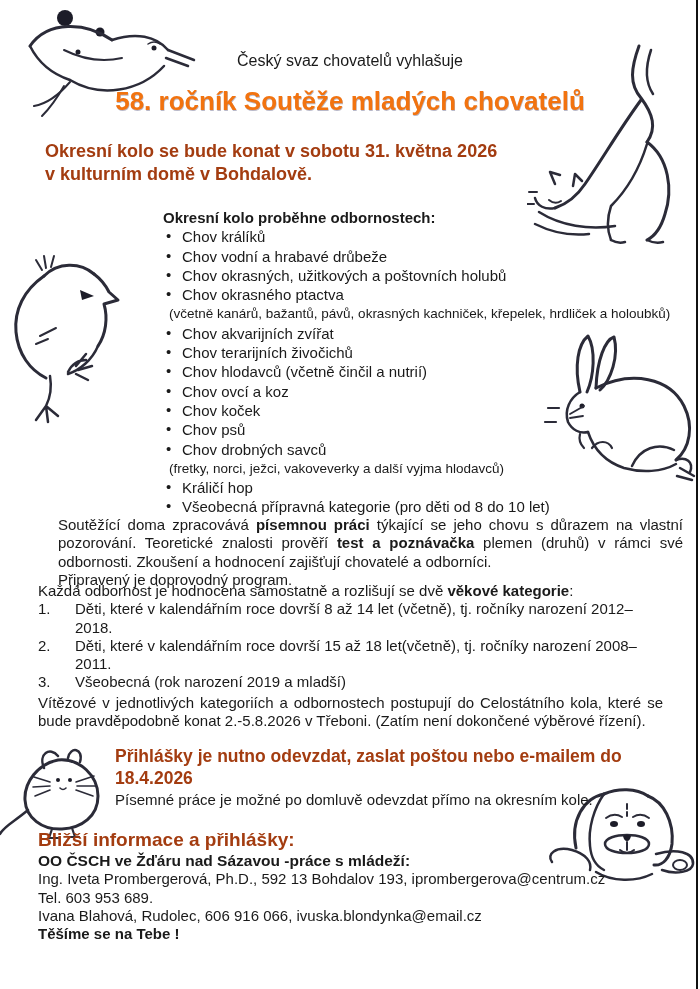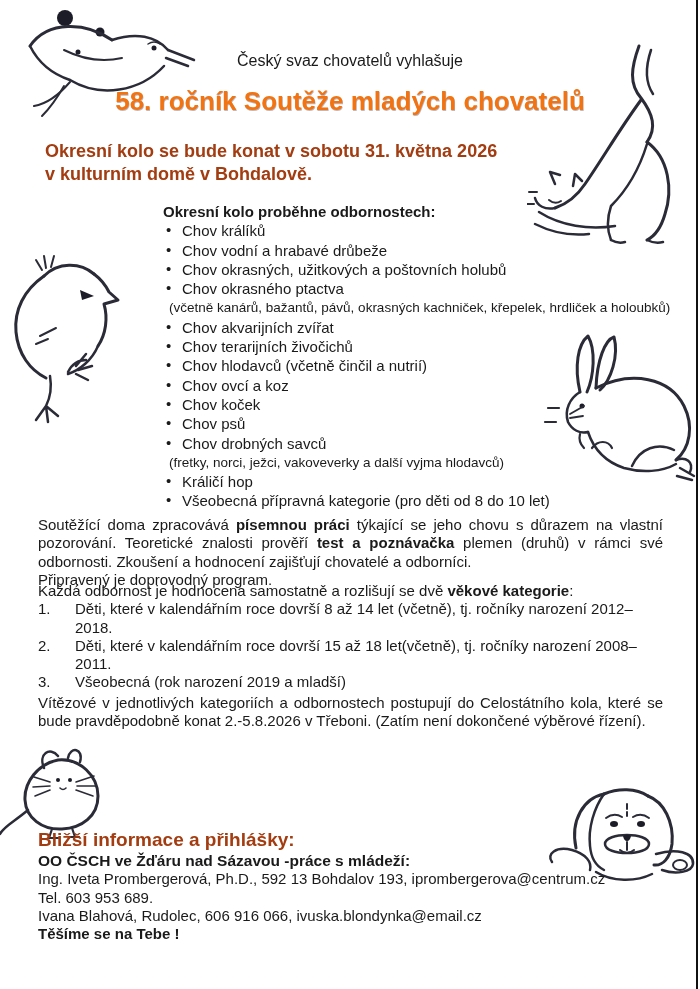--- a/index.html
+++ b/index.html
@@ -10,26 +10,26 @@
     font-family:Liberation Sans, sans-serif;
     color:#1a1a1a;
     overflow:hidden;
   }
   .edge-right{position:absolute;top:0;right:2px;width:2px;height:989px;background:#111;}
   .abs{position:absolute;}
   .announcer{top:52px;left:0;width:700px;text-align:center;font-size:16px;}
   .title{top:86px;left:0;width:700px;text-align:center;font-size:26px;font-weight:bold;color:#f2730f;text-shadow:0.5px 0.5px 0 #b9b9c9;}
   .event{top:140px;left:45px;width:560px;font-size:18px;font-weight:bold;color:#a33c10;line-height:23px;}
   .disc{top:202px;left:163px;width:512px;font-size:15px;line-height:19.3px;}
-  .disc .h{font-weight:bold;}
+  .disc .h{font-weight:bold;margin-top:6px;}
   .disc .bullet{position:relative;padding-left:19px;}
   .disc .bullet::before{content:"•";position:absolute;left:3px;top:-1px;font-size:15px;}
   .disc .note{font-size:13.5px;padding-left:6px;}
   .body-par{left:38px;width:625px;font-size:15px;line-height:18.3px;text-align:justify;}
-  .p1{top:516px;}
+  .p1{top:516px;margin-left:20px;}
   .cats{top:582px;left:38px;width:625px;font-size:15px;line-height:18.3px;}
   .cats .row{display:flex;}
   .cats .num{width:37px;flex:0 0 37px;}
   .cats .txt{flex:1;}
   .p3{top:694px;}
   .apply{top:745px;left:115px;width:520px;}
   .apply .h{font-size:17.5px;font-weight:bold;color:#a33c10;line-height:22px;}
   .apply .n{font-size:15px;margin-top:2px;color:#1a1a1a;}
   .contact{top:828px;left:38px;width:625px;font-size:15px;line-height:18.3px;}
   .contact .h{font-size:19px;font-weight:bold;color:#a33c10;line-height:24px;}
@@ -193,20 +193,27 @@
       <span class="txt">Děti, které v kalendářním roce dovrší 15 až 18 let(včetně), tj. ročníky narození 2008–2011.</span>
     </div>
     <div class="row">
       <span class="num">3.</span>
       <span class="txt">Všeobecná (rok narození 2019 a mladší)</span>
     </div>
   </div>
 
   <div class="abs body-par p3">Vítězové v jednotlivých kategoriích a odbornostech postupují do Celostátního kola, které se bude pravděpodobně konat 2.-5.8.2026 v Třeboni. (Zatím není dokončené výběrové řízení).</div>
 
+  <div class="abs apply">
+    <div class="h">
+      <div>Přihlášky je nutno odevzdat, zaslat poštou nebo e-mailem do</div>
+      <div>18.4.2026</div>
+    </div>
+    <div class="n">Písemné práce je možné po domluvě odevzdat přímo na okresním kole.</div>
+  </div>
 
   <div class="abs contact">
     <div class="h">Bližší informace a přihlášky:</div>
     <div class="org">OO ČSCH ve Žďáru nad Sázavou -práce s mládeží:</div>
     <div>Ing. Iveta Prombergerová, Ph.D., 592 13 Bohdalov 193, iprombergerova@centrum.cz</div>
     <div>Tel. 603 953 689.</div>
     <div>Ivana Blahová, Rudolec, 606 916 066, ivuska.blondynka@email.cz</div>
     <div class="closing">Těšíme se na Tebe !</div>
   </div>
 </div>

